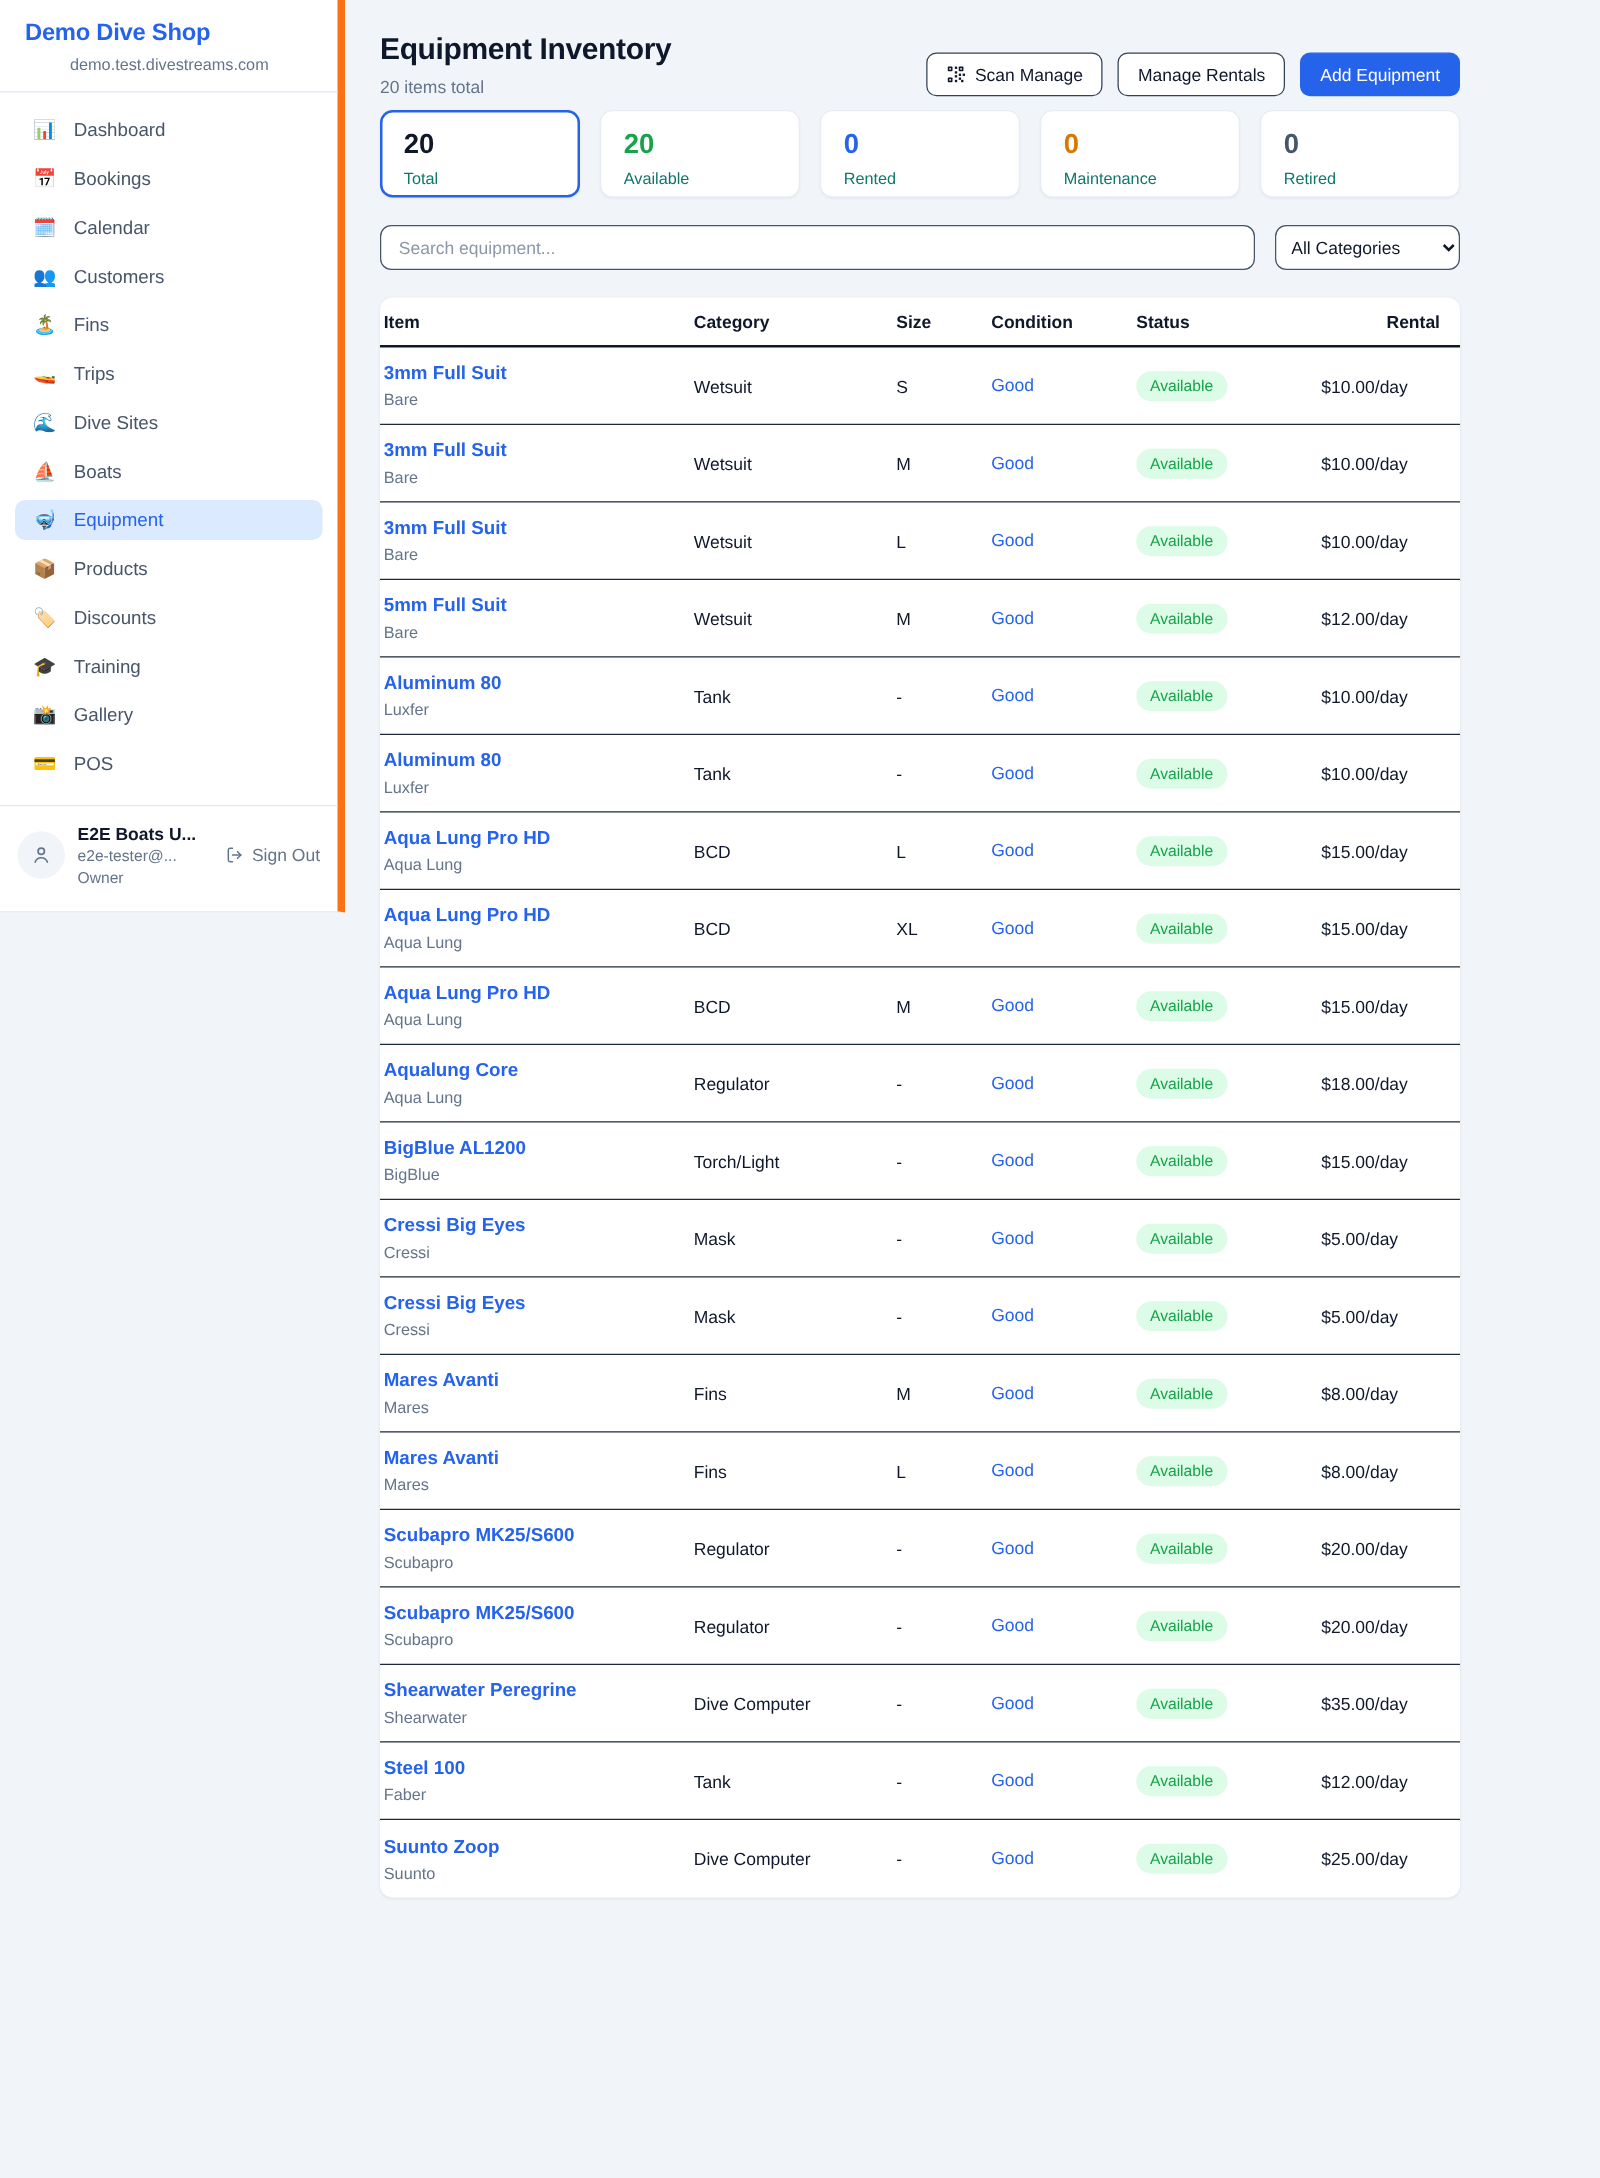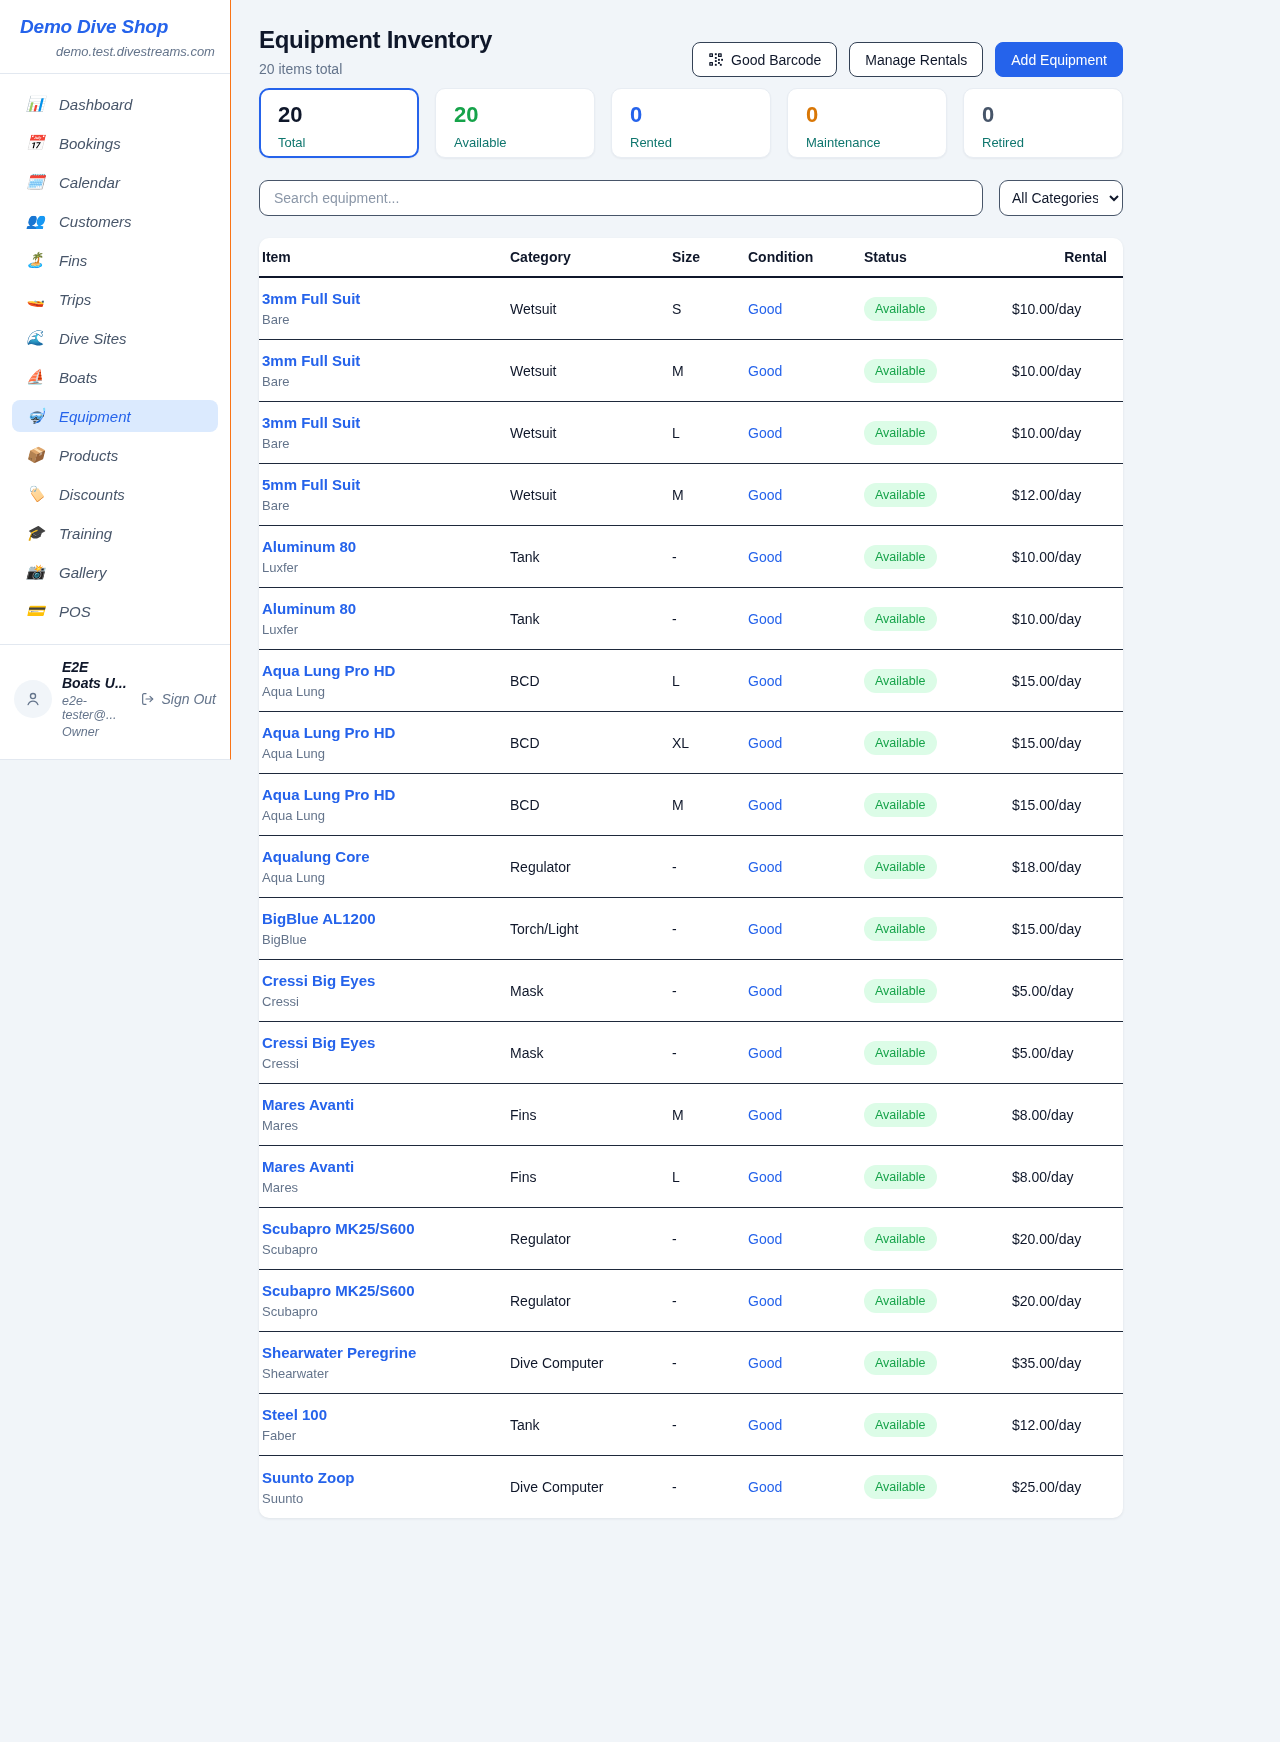--- a/index.html
+++ b/index.html
@@ -9,27 +9,26 @@
     background: #f1f5f9;
     color: #0f172a;
     width: 1280px;
     height: 1742px;
     overflow: hidden;
   }
   .app { display: flex; width: 1280px; height: 1742px; align-items: flex-start; }
 
   
   .sidebar {
-    width: 231px;
+    width: 276px;
     background: #ffffff;
-    border-right: 1px solid #f97316;
+    border-right: 6px solid #f97316;
     border-bottom: 1px solid #e2e8f0;
     flex-shrink: 0;
     padding-bottom: 4px;
-    font-style: italic;
   }
   .brand-block { padding: 16px 20px 14px 20px; border-bottom: 1px solid #e2e8f0; }
   .brand { color: #2563eb; font-size: 19px; font-weight: bold; letter-spacing: -0.2px; }
   .brand-domain { color: #64748b; font-size: 13px; margin-top: 6px; margin-left: 36px; }
   .nav { padding: 14px 12px 10px 12px; }
   .nav-item {
     display: flex; align-items: center; gap: 13px;
     padding: 7px 14px; margin-bottom: 7px;
     border-radius: 8px; cursor: pointer;
     color: #475569; font-size: 15px;
@@ -84,21 +83,21 @@
 
   
   .filter-row { display: flex; gap: 16px; margin-bottom: 22px; }
   .search-input {
     flex: 1; height: 36px; border: 1px solid #475569; border-radius: 9px;
     padding: 0 14px; font-size: 14px; color: #0f172a; background: #fff;
     font-family: "Liberation Sans", sans-serif; outline: none;
   }
   .search-input::placeholder { color: #8b97a8; }
   .category-select {
-    width: 124px; height: 36px; border: 1px solid #475569; border-radius: 9px;
+    width: 148px; height: 36px; border: 1px solid #475569; border-radius: 9px;
     background: #fff; font-size: 14px; color: #0f172a; padding: 0 8px;
     font-family: "Liberation Sans", sans-serif;
   }
 
   
   .table-card {
     background: #fff; border-radius: 10px;
     box-shadow: 0 1px 3px rgba(15,23,42,.08);
     overflow: hidden;
   }
@@ -234,21 +233,21 @@
               <rect x="4" y="18" width="2" height="2" fill="#fff"></rect>
               <rect x="11" y="2" width="3" height="3"></rect>
               <rect x="11" y="8" width="3" height="3"></rect>
               <rect x="16" y="11" width="3" height="3"></rect>
               <rect x="21" y="11" width="3" height="3"></rect>
               <rect x="11" y="13" width="3" height="3"></rect>
               <rect x="11" y="19" width="3" height="3"></rect>
               <rect x="16" y="16" width="3" height="3"></rect>
               <rect x="19" y="19" width="3" height="3"></rect>
             </svg>
-            <span>Good Barcode</span>
+            <span>Scan Manage</span>
           </button>
           <button class="btn">
             <span>Manage Rentals</span>
           </button>
           <button class="btn btn-primary">
             <span>Add Equipment</span>
           </button>
         </div>
       </div>
 

